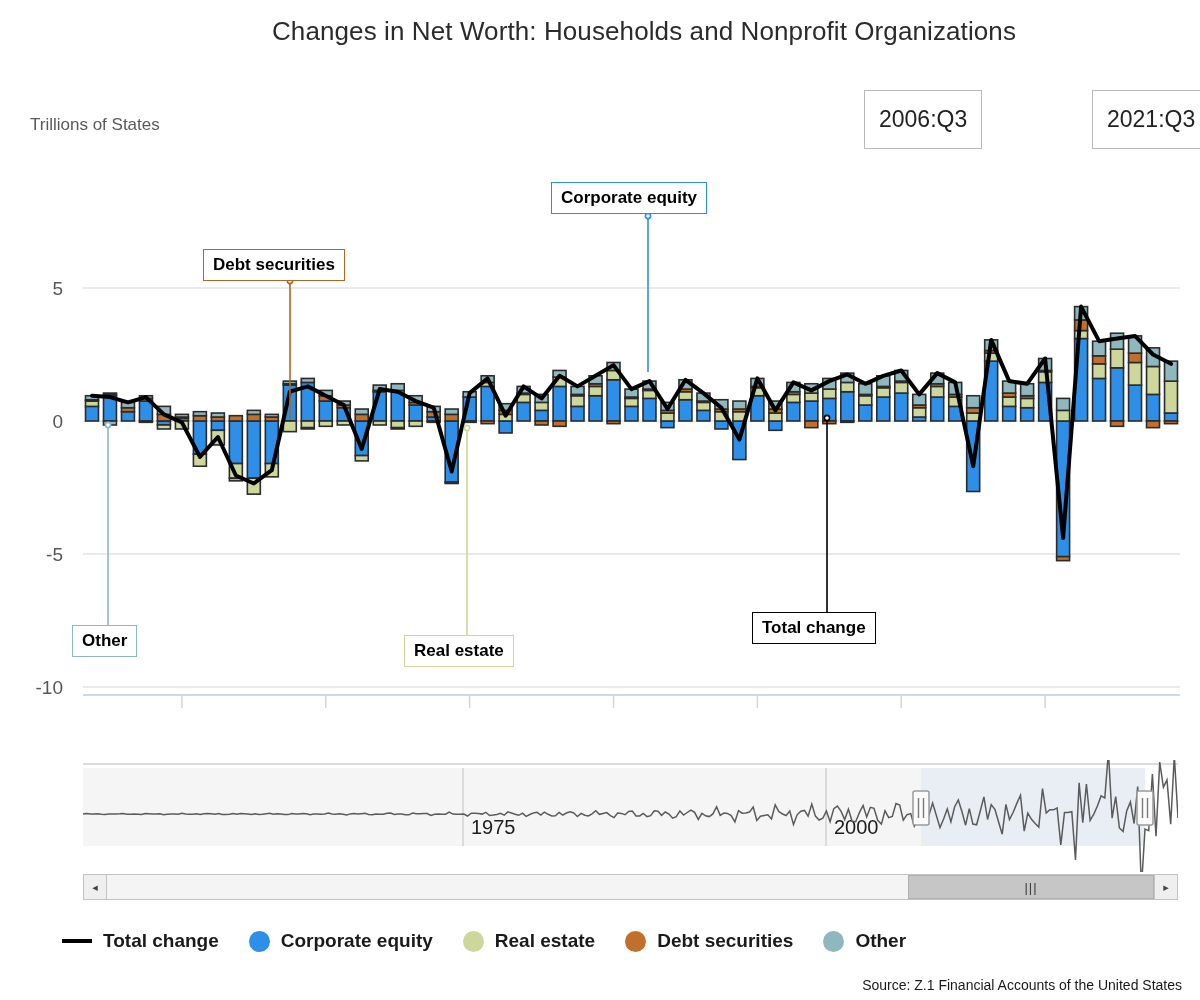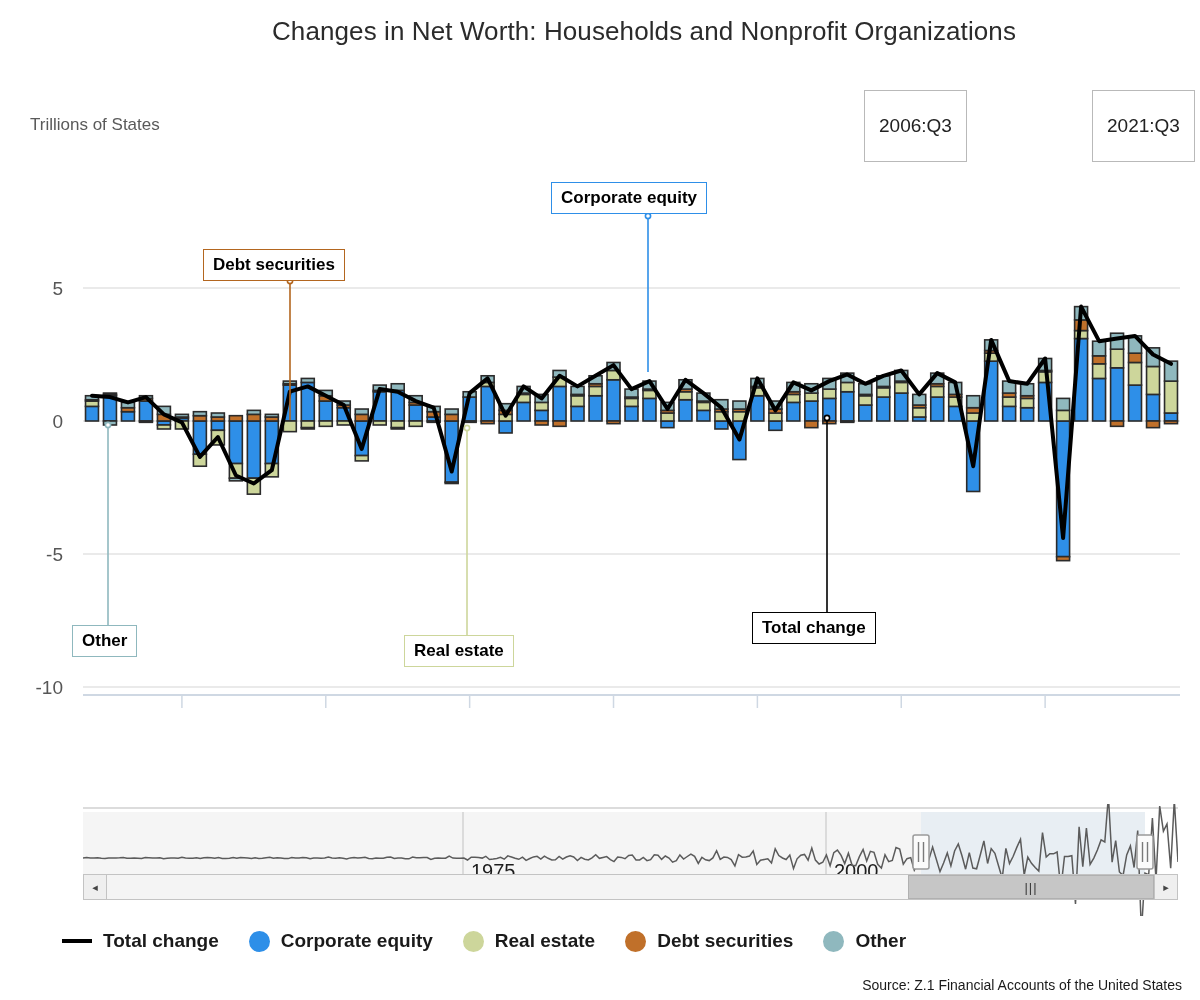--- a/index.html
+++ b/index.html
@@ -17,22 +17,22 @@
     letter-spacing:.1px;
     margin-left:44px;
   }
   #units{
     position:absolute;left:30px;top:115px;
     font-size:17px;color:#5a5a5a;
   }
   .datebox{
     position:absolute;top:90px;
     border:1px solid #b9b9b9;background:#fff;
-    font-size:19px;color:#222;
-    padding:24px 14px;text-align:center;
+    font-size:23px;color:#222;
+    padding:15px 14px;text-align:center;
   }
   #datebox-start{left:864px;}
   #datebox-end{left:1092px;}
 
   
   #plot{
     position:absolute;left:0;top:150px;
     width:1200px;height:560px;
   }
   #plotsvg{display:block;}
@@ -47,21 +47,21 @@
     padding:5px 9px;white-space:nowrap;
   }
   #callout-other{left:72px;top:625px;border:1.5px solid #8fb8be;}
   #callout-real{left:404px;top:635px;border:1.5px solid #cdd69b;}
   #callout-debt{left:203px;top:249px;border:1.5px solid #b3661f;}
   #callout-corp{left:551px;top:182px;border:1.5px solid #2e8fe8;}
   #callout-total{left:752px;top:612px;border:1.5px solid #000;}
 
   
   #nav{
-    position:absolute;left:83px;top:804px;width:1095px;height:112px;
+    position:absolute;left:83px;top:760px;width:1095px;height:112px;
   }
   #navsvg{display:block;}
   .navlabel{font-size:20px;fill:#1d1d1d;font-family:"Liberation Sans",sans-serif;}
 
   #scrollbar{
     position:absolute;left:83px;top:874px;width:1095px;height:26px;
     display:flex;align-items:stretch;
   }
   .sb-btn{
     width:24px;background:#efefef;border:1px solid #c3c3c3;

